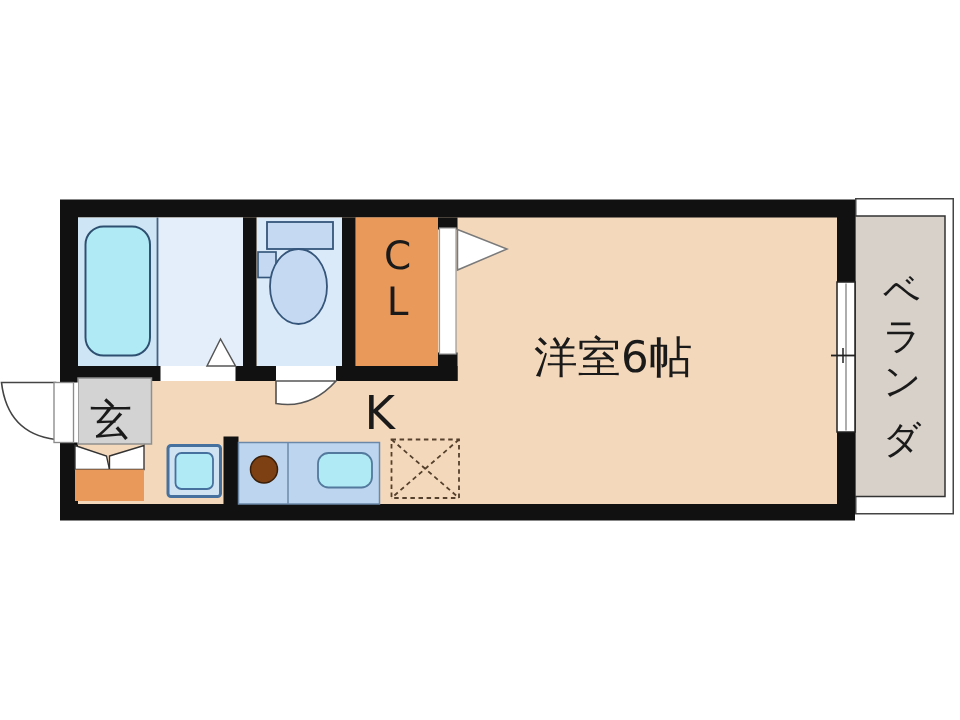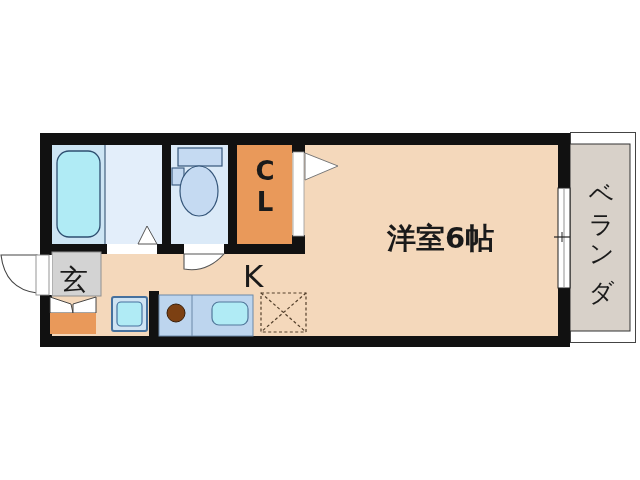--- a/index.html
+++ b/index.html
@@ -6,25 +6,25 @@
   #stage{
     position:relative;width:640px;height:480px;background:#ffffff;overflow:hidden;
     font-family:"DejaVu Sans","Liberation Sans",sans-serif;
   }
   #plan-svg{position:absolute;left:0;top:0;}
   .label{
     position:absolute;color:#1a1a1a;
     font-family:"DejaVu Sans","Liberation Sans",sans-serif;
     white-space:nowrap;
   }
-  #label-western{left:387px;top:219px;font-size:29px;font-weight:700;letter-spacing:0px;}
+  #label-western{left:356px;top:219px;font-size:29px;font-weight:400;letter-spacing:0px;}
   #label-kitchen{left:243px;top:258px;font-size:31px;font-weight:400;}
   #label-closet{
     left:251px;top:156px;font-size:26px;line-height:31px;width:28px;
-    word-break:break-all;white-space:normal;text-align:center;font-weight:700;
+    word-break:break-all;white-space:normal;text-align:center;font-weight:400;
   }
   #label-entrance{left:60px;top:261px;font-size:28px;font-weight:500;}
   #label-veranda{
     left:587px;top:166px;font-size:25px;font-weight:500;
     writing-mode:vertical-rl;text-orientation:upright;letter-spacing:3px;line-height:28px;
     white-space:nowrap;
   }
 </style>
 </head>
 <body>

